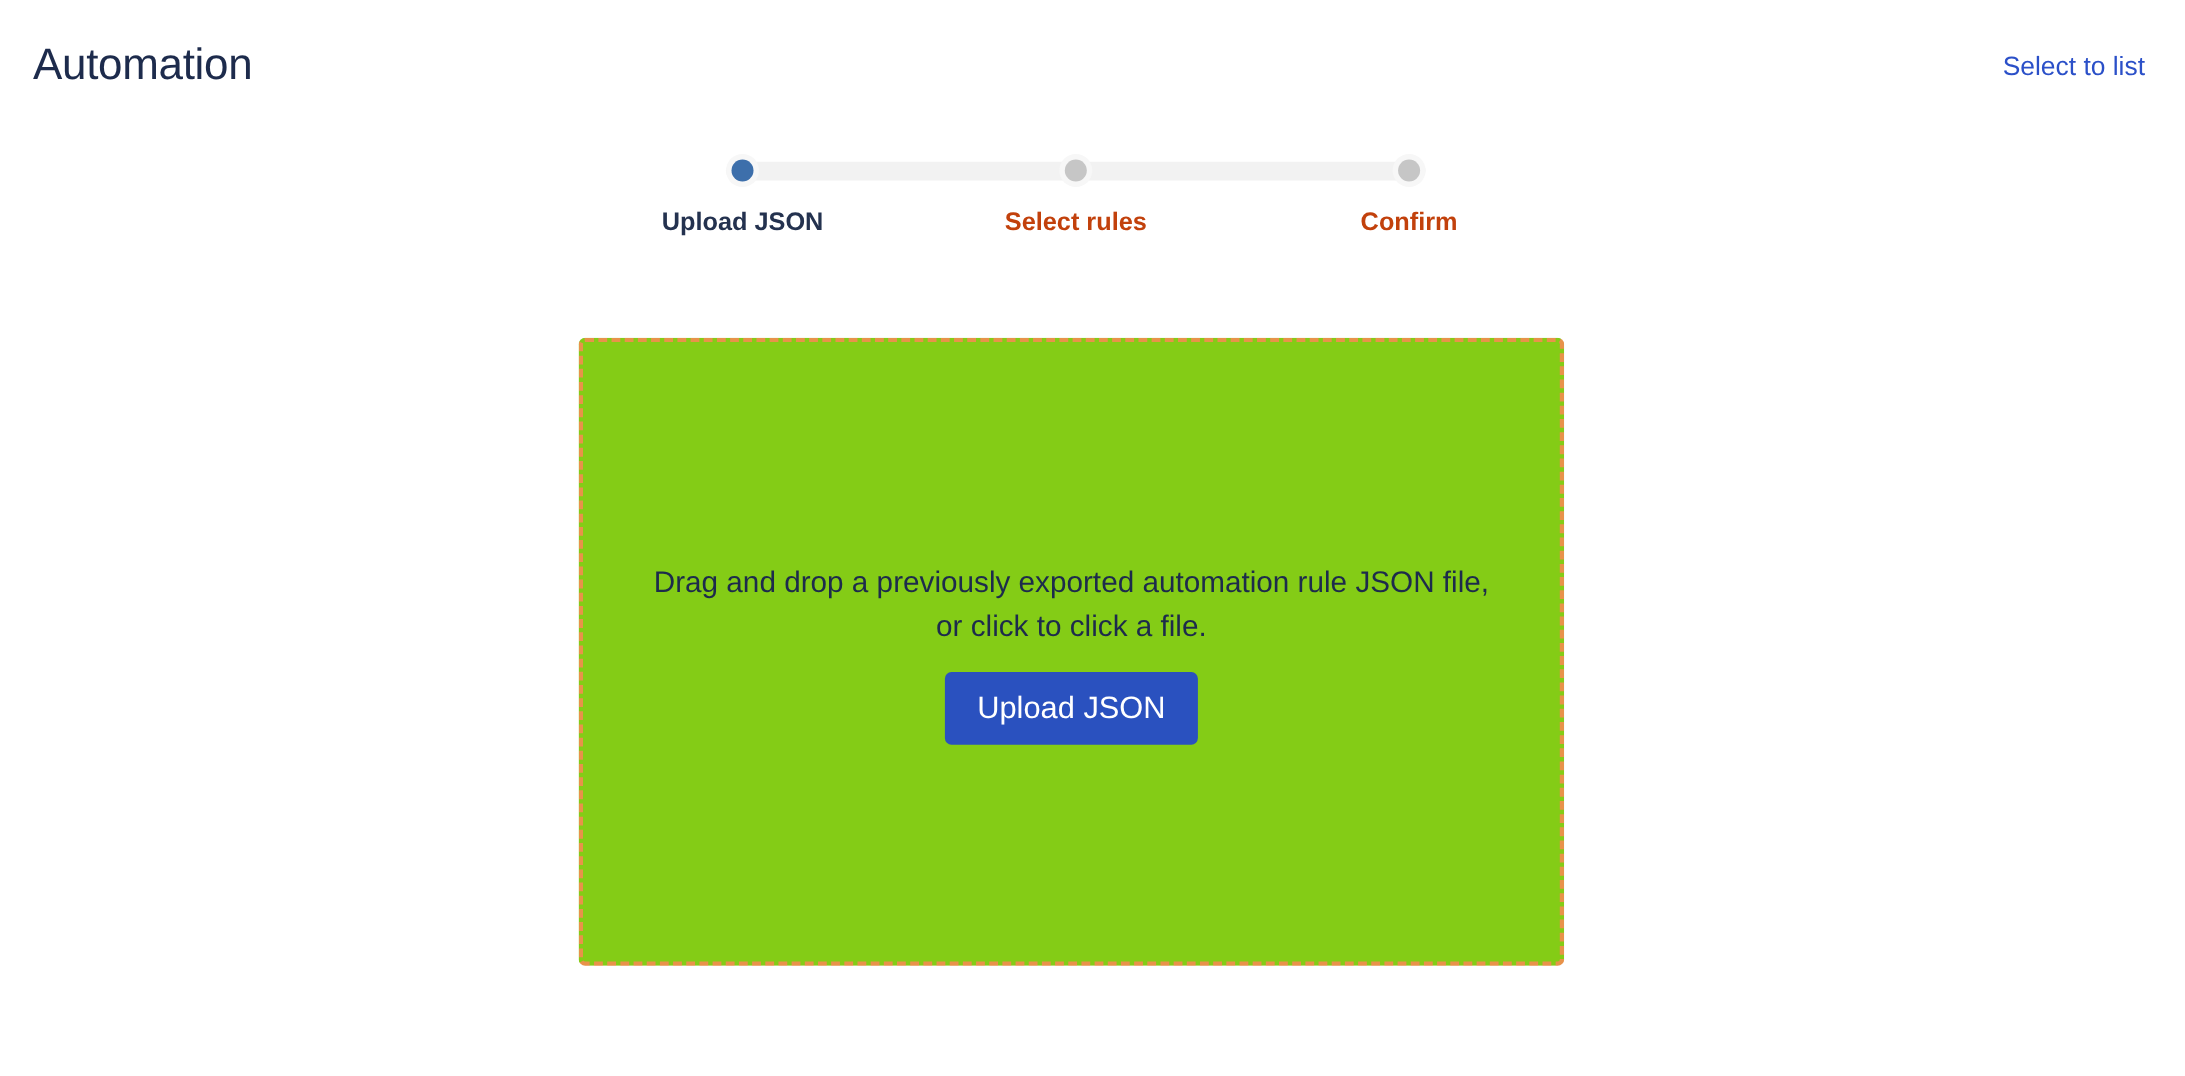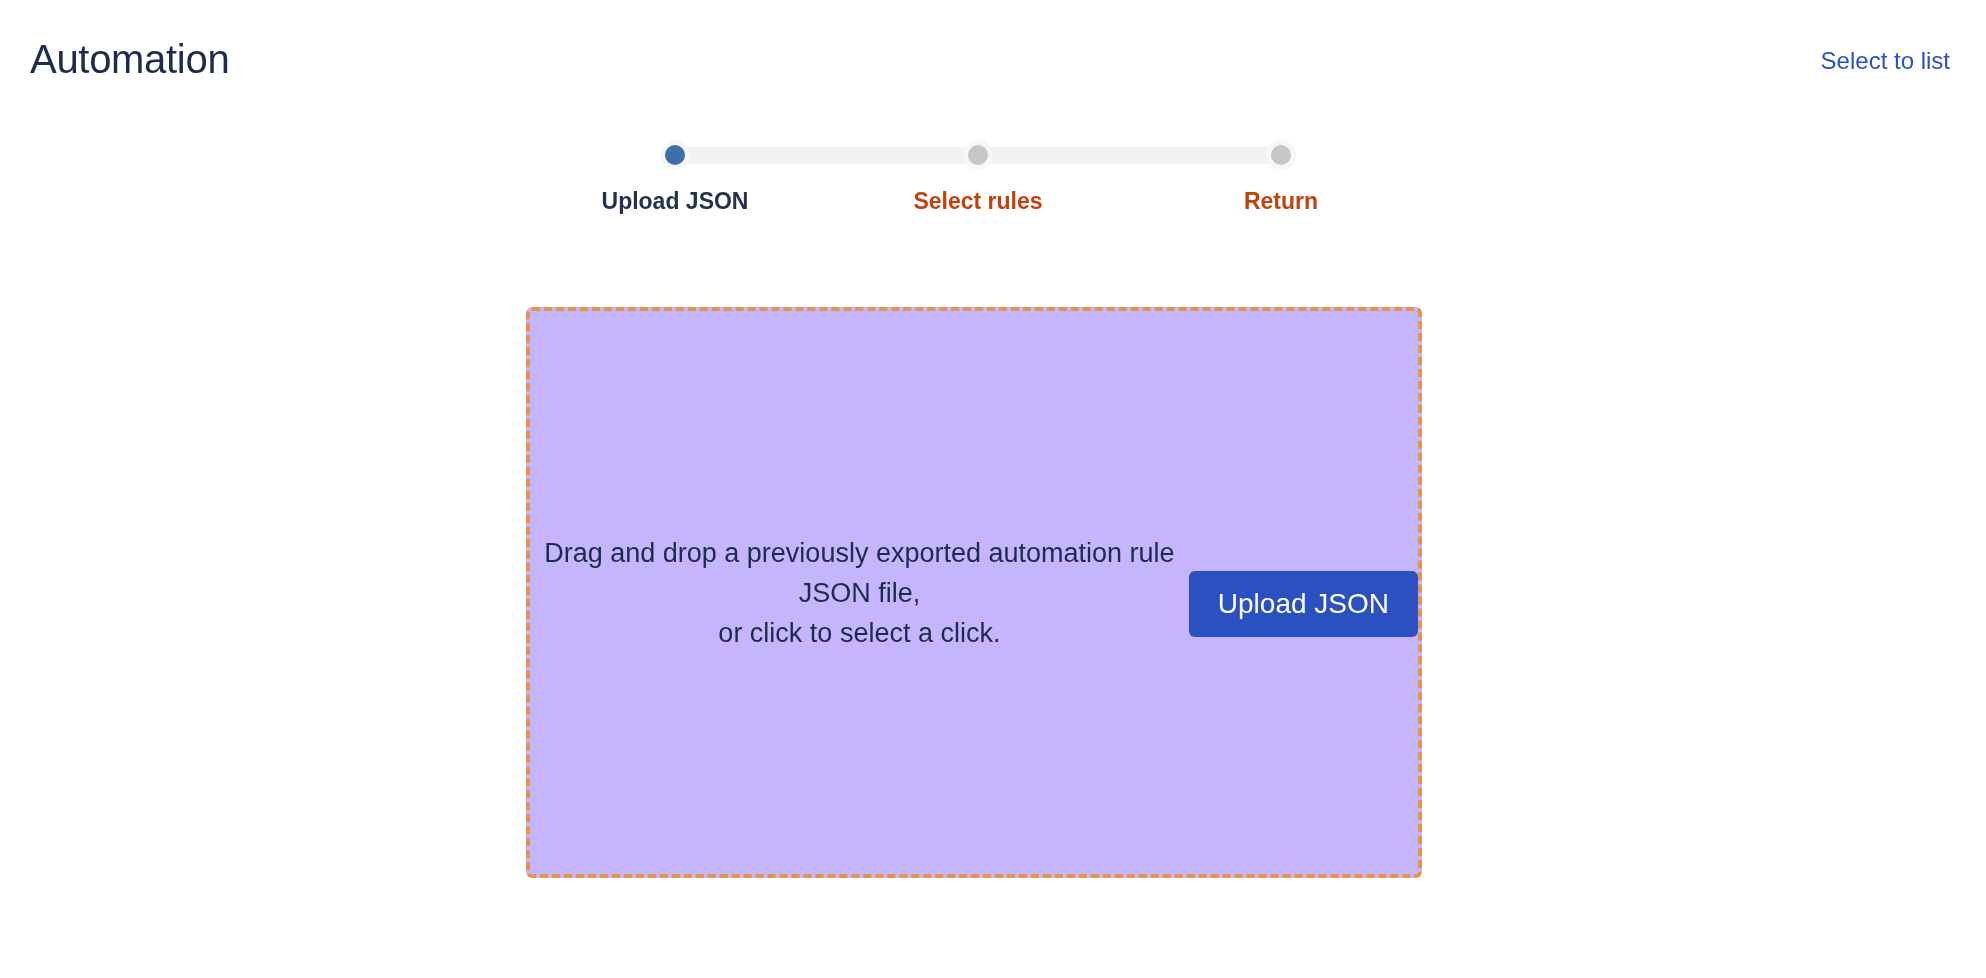--- a/index.html
+++ b/index.html
@@ -117,22 +117,23 @@
 
   
   .dropzone {
     position: absolute;
     left: 526px;
     top: 307px;
     width: 896px;
     height: 571px;
     border: 4px dashed #e8924a;
     border-radius: 6px;
-    background: #c4b5fd;
+    background: #84cc16;
     display: flex;
+    flex-direction: column;
     align-items: center;
     justify-content: center;
     cursor: pointer;
   }
   .dropzone-text {
     font-size: 27px;
     line-height: 40px;
     color: #1d2b4c;
     text-align: center;
     max-width: 860px;
@@ -174,25 +175,25 @@
       <span class="dot"></span>
     </div>
     <div class="step-node n2">
       <span class="dot"></span>
     </div>
   </div>
 
   <div class="step-labels">
     <div class="step-label l0 active">Upload JSON</div>
     <div class="step-label l1">Select rules</div>
-    <div class="step-label l2">Return</div>
+    <div class="step-label l2">Confirm</div>
   </div>
 
   <div class="dropzone">
     <p class="dropzone-text">
       <span>Drag and drop a previously exported automation rule JSON file,</span><br>
-      <span>or click to select a click.</span>
+      <span>or click to click a file.</span>
     </p>
     <button class="upload-button">Upload JSON</button>
 
   </div>
 
 </div>
 
 </body></html>

